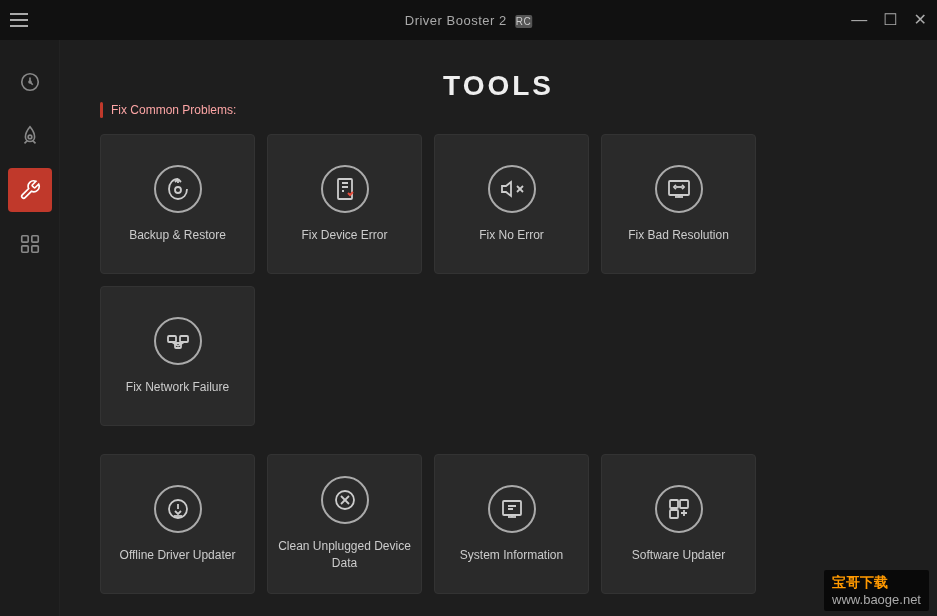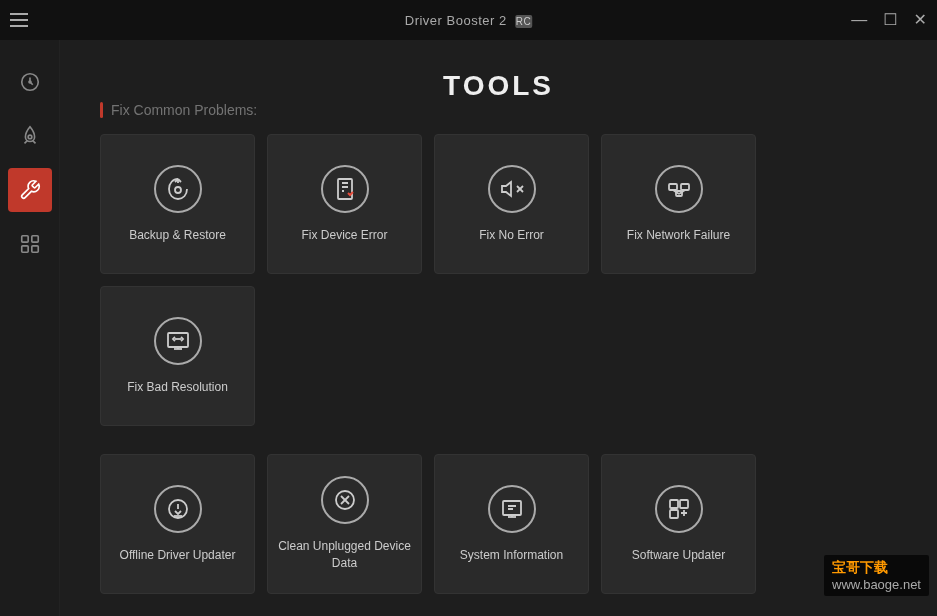--- a/index.html
+++ b/index.html
@@ -126,22 +126,22 @@
       gap: 8px;
       margin-bottom: 16px;
     }
     .section-bar {
       width: 3px;
       height: 16px;
       background: #c0392b;
       border-radius: 2px;
     }
     .section-label {
-      font-size: 14px;
-      color: #737373;
+      font-size: 12px;
+      color: #fca5a5;
     }
 
     .tools-grid {
       display: flex;
       gap: 12px;
       margin-bottom: 28px;
       flex-wrap: wrap;
     }
 
     .tool-card {
@@ -176,21 +176,21 @@
     .tool-card-label {
       font-size: 12px;
       color: #ccc;
       text-align: center;
       line-height: 1.4;
     }
 
     
     .watermark {
       position: fixed;
-      bottom: 20px;
+      bottom: 5px;
       right: 8px;
       background: rgba(0,0,0,0.7);
       padding: 4px 8px;
       border-radius: 2px;
     }
     .watermark-line1 {
       font-size: 14px;
       color: #f90;
       font-weight: bold;
     }
@@ -296,43 +296,43 @@
             <line x1="17" y1="9" x2="23" y2="15"></line>
             <line x1="23" y1="9" x2="17" y2="15"></line>
           </svg>
         </div>
         <span class="tool-card-label">Fix No Error</span>
       </div>
 
       <div class="tool-card">
         <div class="tool-card-icon">
           <svg viewBox="0 0 24 24" fill="none" stroke="currentColor" stroke-width="1.8">
-            <rect x="2" y="7" width="8" height="6" rx="1"></rect>
-            <rect x="9" y="14" width="6" height="5" rx="1"></rect>
-            <rect x="14" y="7" width="8" height="6" rx="1"></rect>
-            <line x1="6" y1="13" x2="12" y2="17"></line>
-            <line x1="18" y1="13" x2="12" y2="17"></line>
-          </svg>
-        </div>
-        <span class="tool-card-label">Fix Network Failure</span>
-      </div>
-
-      <div class="tool-card">
-        <div class="tool-card-icon">
-          <svg viewBox="0 0 24 24" fill="none" stroke="currentColor" stroke-width="1.8">
             <rect x="2" y="4" width="20" height="14" rx="1"></rect>
             <line x1="8" y1="20" x2="16" y2="20"></line>
             <line x1="12" y1="18" x2="12" y2="20"></line>
             <line x1="9" y1="10" x2="15" y2="10"></line>
             <path d="M9 8l-2 2 2 2"></path>
             <path d="M15 8l2 2-2 2"></path>
           </svg>
         </div>
         <span class="tool-card-label">Fix Bad Resolution</span>
       </div>
+
+      <div class="tool-card">
+        <div class="tool-card-icon">
+          <svg viewBox="0 0 24 24" fill="none" stroke="currentColor" stroke-width="1.8">
+            <rect x="2" y="7" width="8" height="6" rx="1"></rect>
+            <rect x="9" y="14" width="6" height="5" rx="1"></rect>
+            <rect x="14" y="7" width="8" height="6" rx="1"></rect>
+            <line x1="6" y1="13" x2="12" y2="17"></line>
+            <line x1="18" y1="13" x2="12" y2="17"></line>
+          </svg>
+        </div>
+        <span class="tool-card-label">Fix Network Failure</span>
+      </div>
     </div>
 
 
     <div class="tools-grid">
 
       <div class="tool-card">
         <div class="tool-card-icon">
           <svg viewBox="0 0 24 24" fill="none" stroke="currentColor" stroke-width="1.8">
             <circle cx="12" cy="12" r="9"></circle>
             <path d="M12 7v5"></path>

